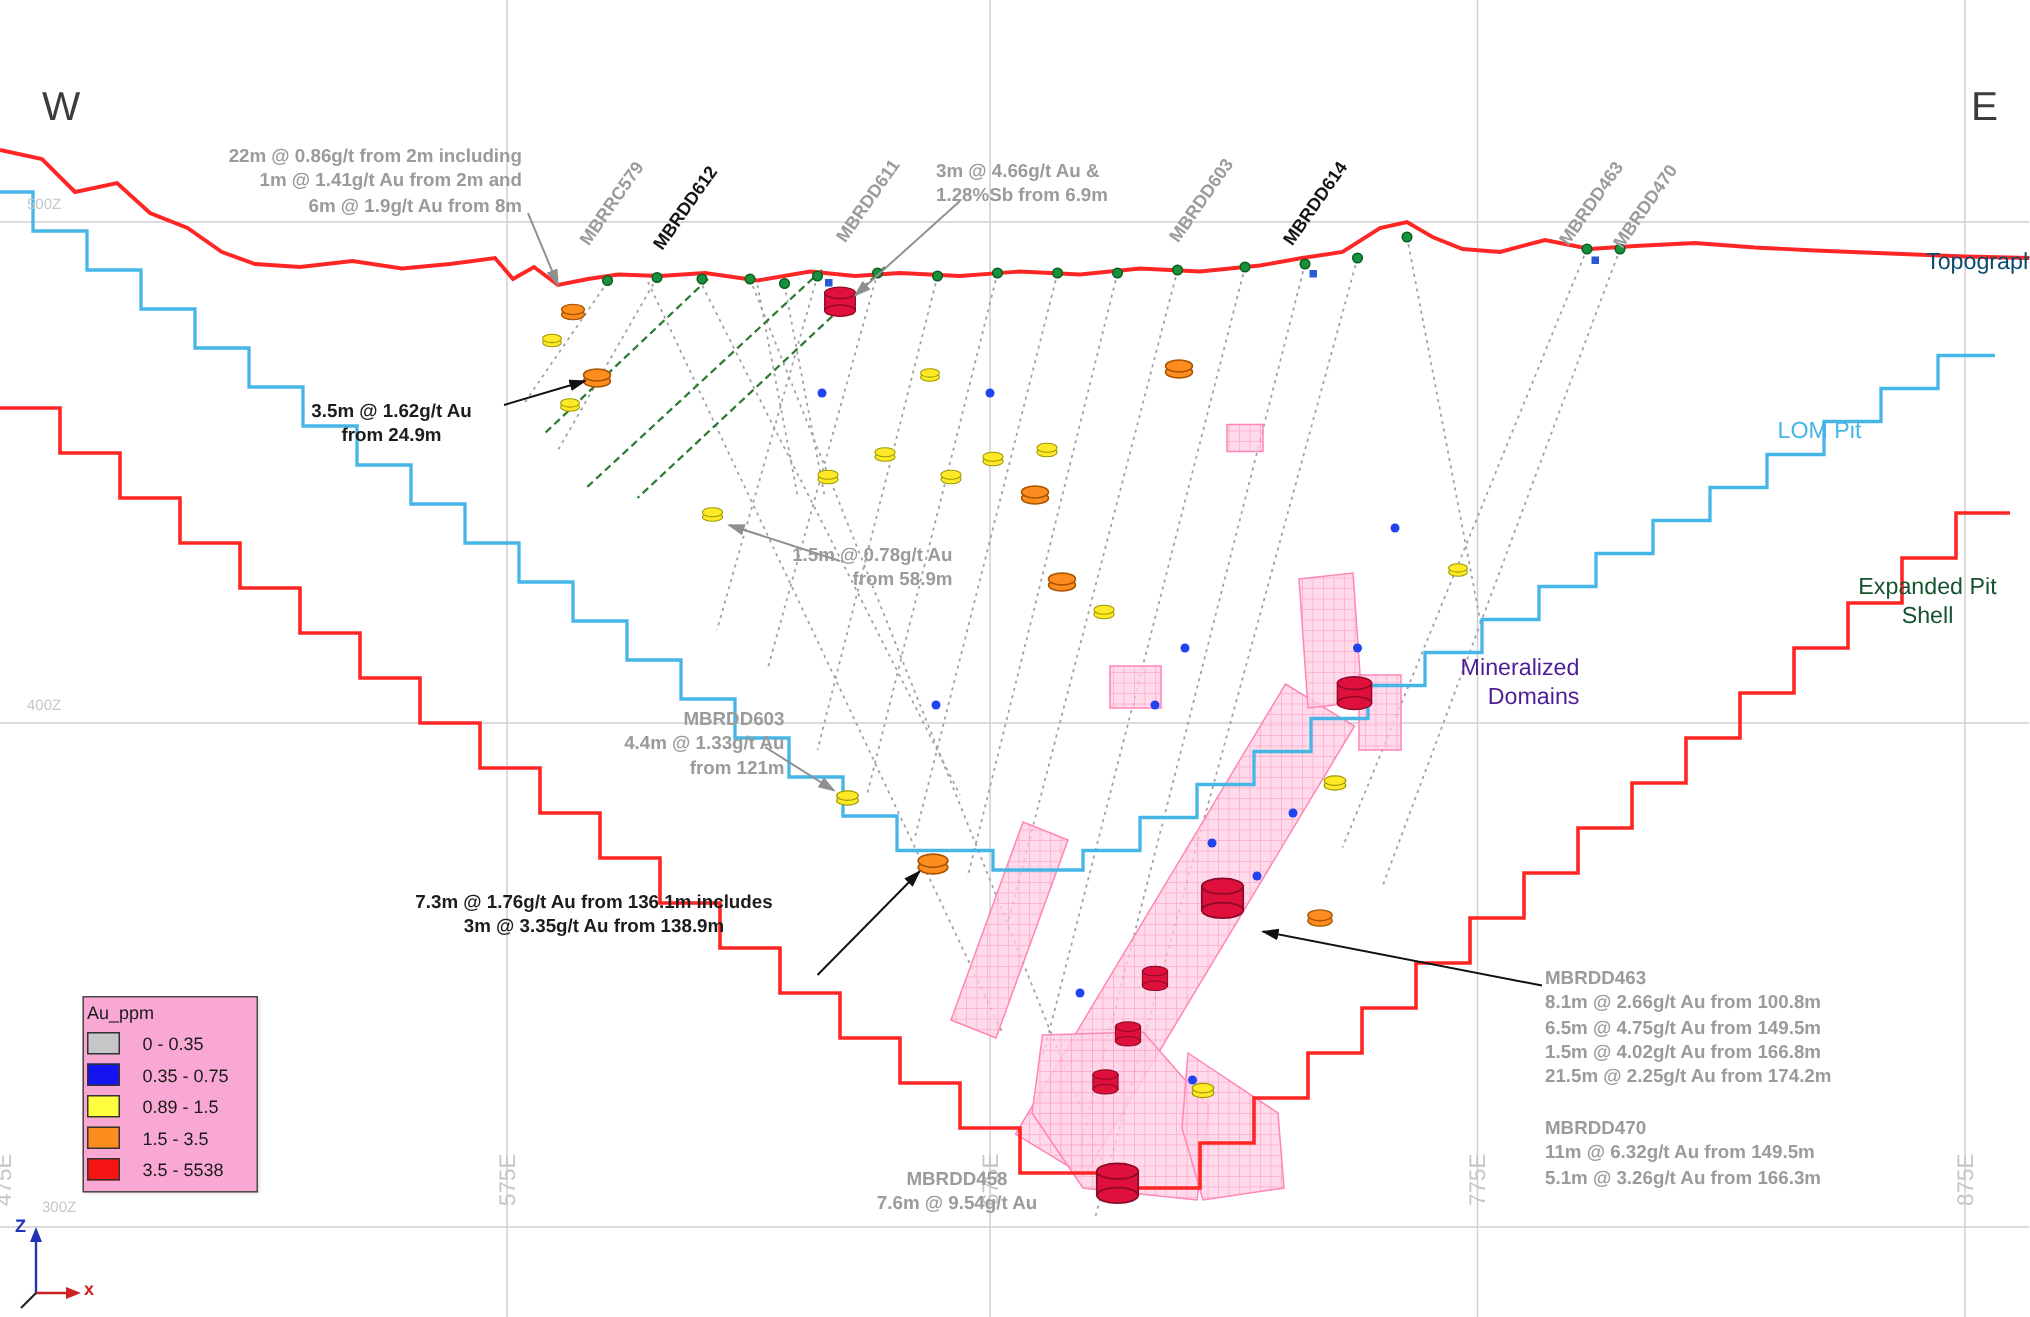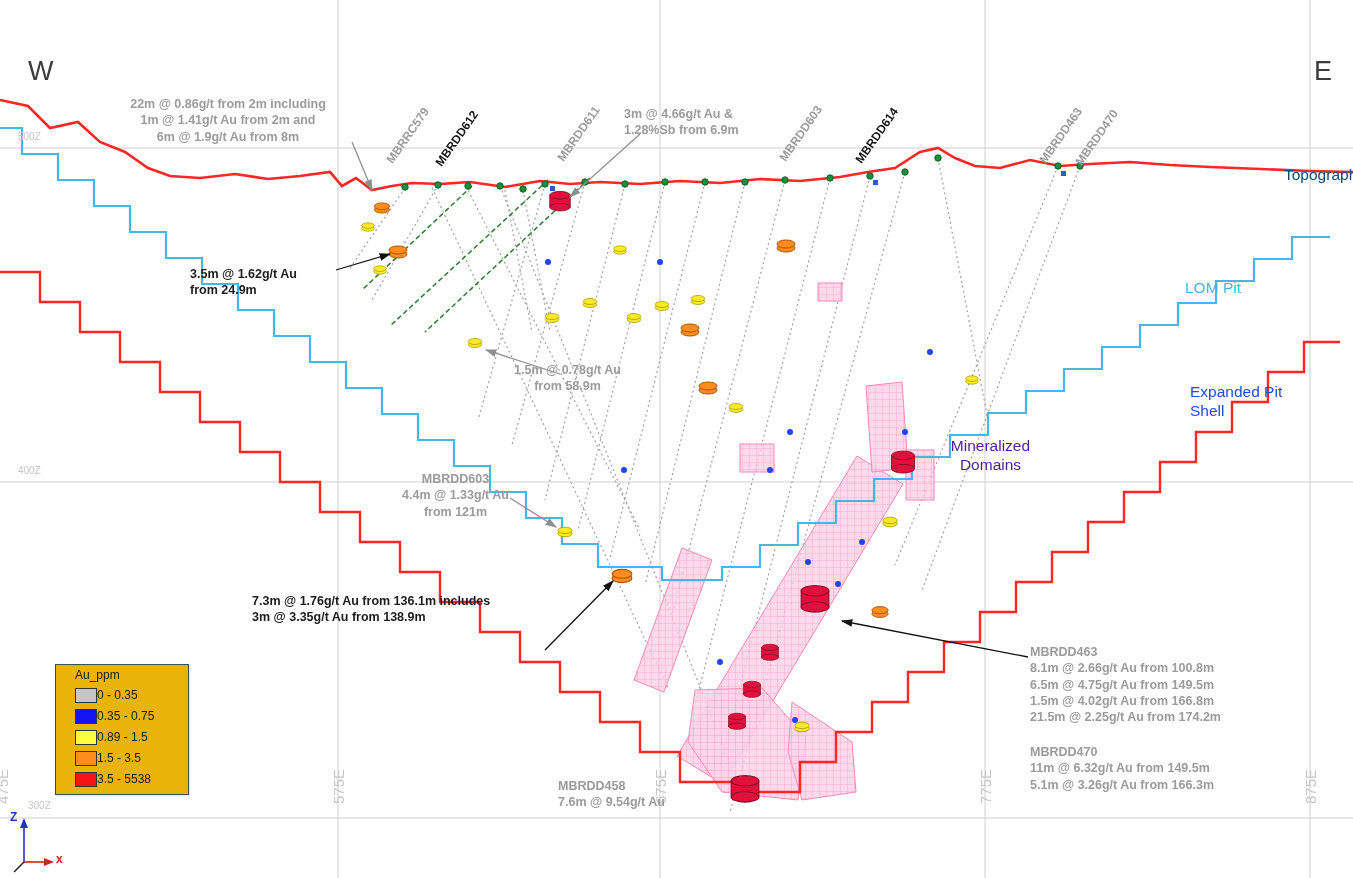--- a/index.html
+++ b/index.html
@@ -4,33 +4,33 @@
 <style>
   html,body{margin:0;padding:0}
   body{
     position:relative;width:1353px;height:878px;overflow:hidden;background:#ffffff;
     font-family:"Liberation Sans",sans-serif;
   }
   svg.canvas{position:absolute;left:0;top:0}
   .ann{position:absolute;white-space:pre-line;font-size:12.5px;font-weight:bold;line-height:1.3}
   .gray{color:#9b9b9b}
   .blk{color:#1c1c1c}
-  .ctr{text-align:center}
-  .rt{text-align:left}
+  .ctr{text-align:right}
+  .rt{text-align:center}
   .holelbl{position:absolute;font-size:12px;font-weight:bold;color:#9b9b9b;white-space:nowrap;
            transform:rotate(-55deg);transform-origin:0 100%;height:14px;line-height:14px}
   .holelbl.blk{color:#141414}
   .gridlbl{position:absolute;color:#c6c6c6;font-size:10px}
   .eastlbl{position:absolute;color:#c6c6c6;font-size:15px;writing-mode:vertical-rl;transform:rotate(180deg);height:52px}
   .linelbl{position:absolute;font-size:15.5px;white-space:pre-line;line-height:1.25}
   .we{position:absolute;font-size:27px;color:#3c3c3c}
-  .aubox{position:absolute;left:55px;top:664px;width:108px;background:#eab308;border:1px solid #4a4a4a;
-         padding:3px 5px 7px 19px;box-shadow:1px 1px 2px rgba(0,0,0,.12)}
+  .aubox{position:absolute;left:55px;top:664px;width:108px;background:#f9a8d4;border:1px solid #4a4a4a;
+         padding:3px 5px 7px 2px;box-shadow:1px 1px 2px rgba(0,0,0,.12)}
   .aubox .ttl{font-size:12px;color:#1a1a1a;margin-bottom:2px}
-  .aurow{display:flex;align-items:flex-start;gap:0;margin-top:6px}
+  .aurow{display:flex;align-items:center;gap:15px;margin-top:6px}
   .ausw{width:20px;height:13px;border:1px solid #333;flex:0 0 auto}
   .aulbl{font-size:12px;color:#1a1a1a;white-space:nowrap}
   .triadlbl{position:absolute;font-size:12px;font-weight:bold}
 </style>
 </head>
 <body>
 
 <svg class="canvas" width="1353" height="878" viewBox="0 0 1353 878">
   <defs>
     <marker id="ahg" markerWidth="9" markerHeight="8" refX="8" refY="3" orient="auto">
@@ -256,21 +256,21 @@
 1.5m @ 4.02g/t Au from 166.8m
 21.5m @ 2.25g/t Au from 174.2m</div>
 <div class="ann gray" style="left:1030px;top:744px;width:260px">MBRDD470
 11m @ 6.32g/t Au from 149.5m
 5.1m @ 3.26g/t Au from 166.3m</div>
 <div class="ann gray rt" style="left:558px;top:778px;width:160px">MBRDD458
 7.6m @ 9.54g/t Au</div>
 
 <div class="linelbl" style="left:1284px;top:165px;color:#0c4a6e">Topography</div>
 <div class="linelbl" style="left:1185px;top:278px;color:#45b6e6">LOM Pit</div>
-<div class="linelbl rt" style="left:1190px;top:382px;width:118px;color:#1d4ed8">Expanded Pit
+<div class="linelbl rt" style="left:1226px;top:382px;width:118px;color:#14532d">Expanded Pit
 Shell</div>
 <div class="linelbl ctr" style="left:928px;top:436px;width:125px;color:#4c1d95">Mineralized
 Domains</div>
 
 <div class="aubox">
   <div class="ttl">Au_ppm</div>
   <div class="aurow">
     <span class="ausw" style="background: rgb(198, 198, 198);"></span>
     <span class="aulbl">0  -  0.35</span>
   </div>

